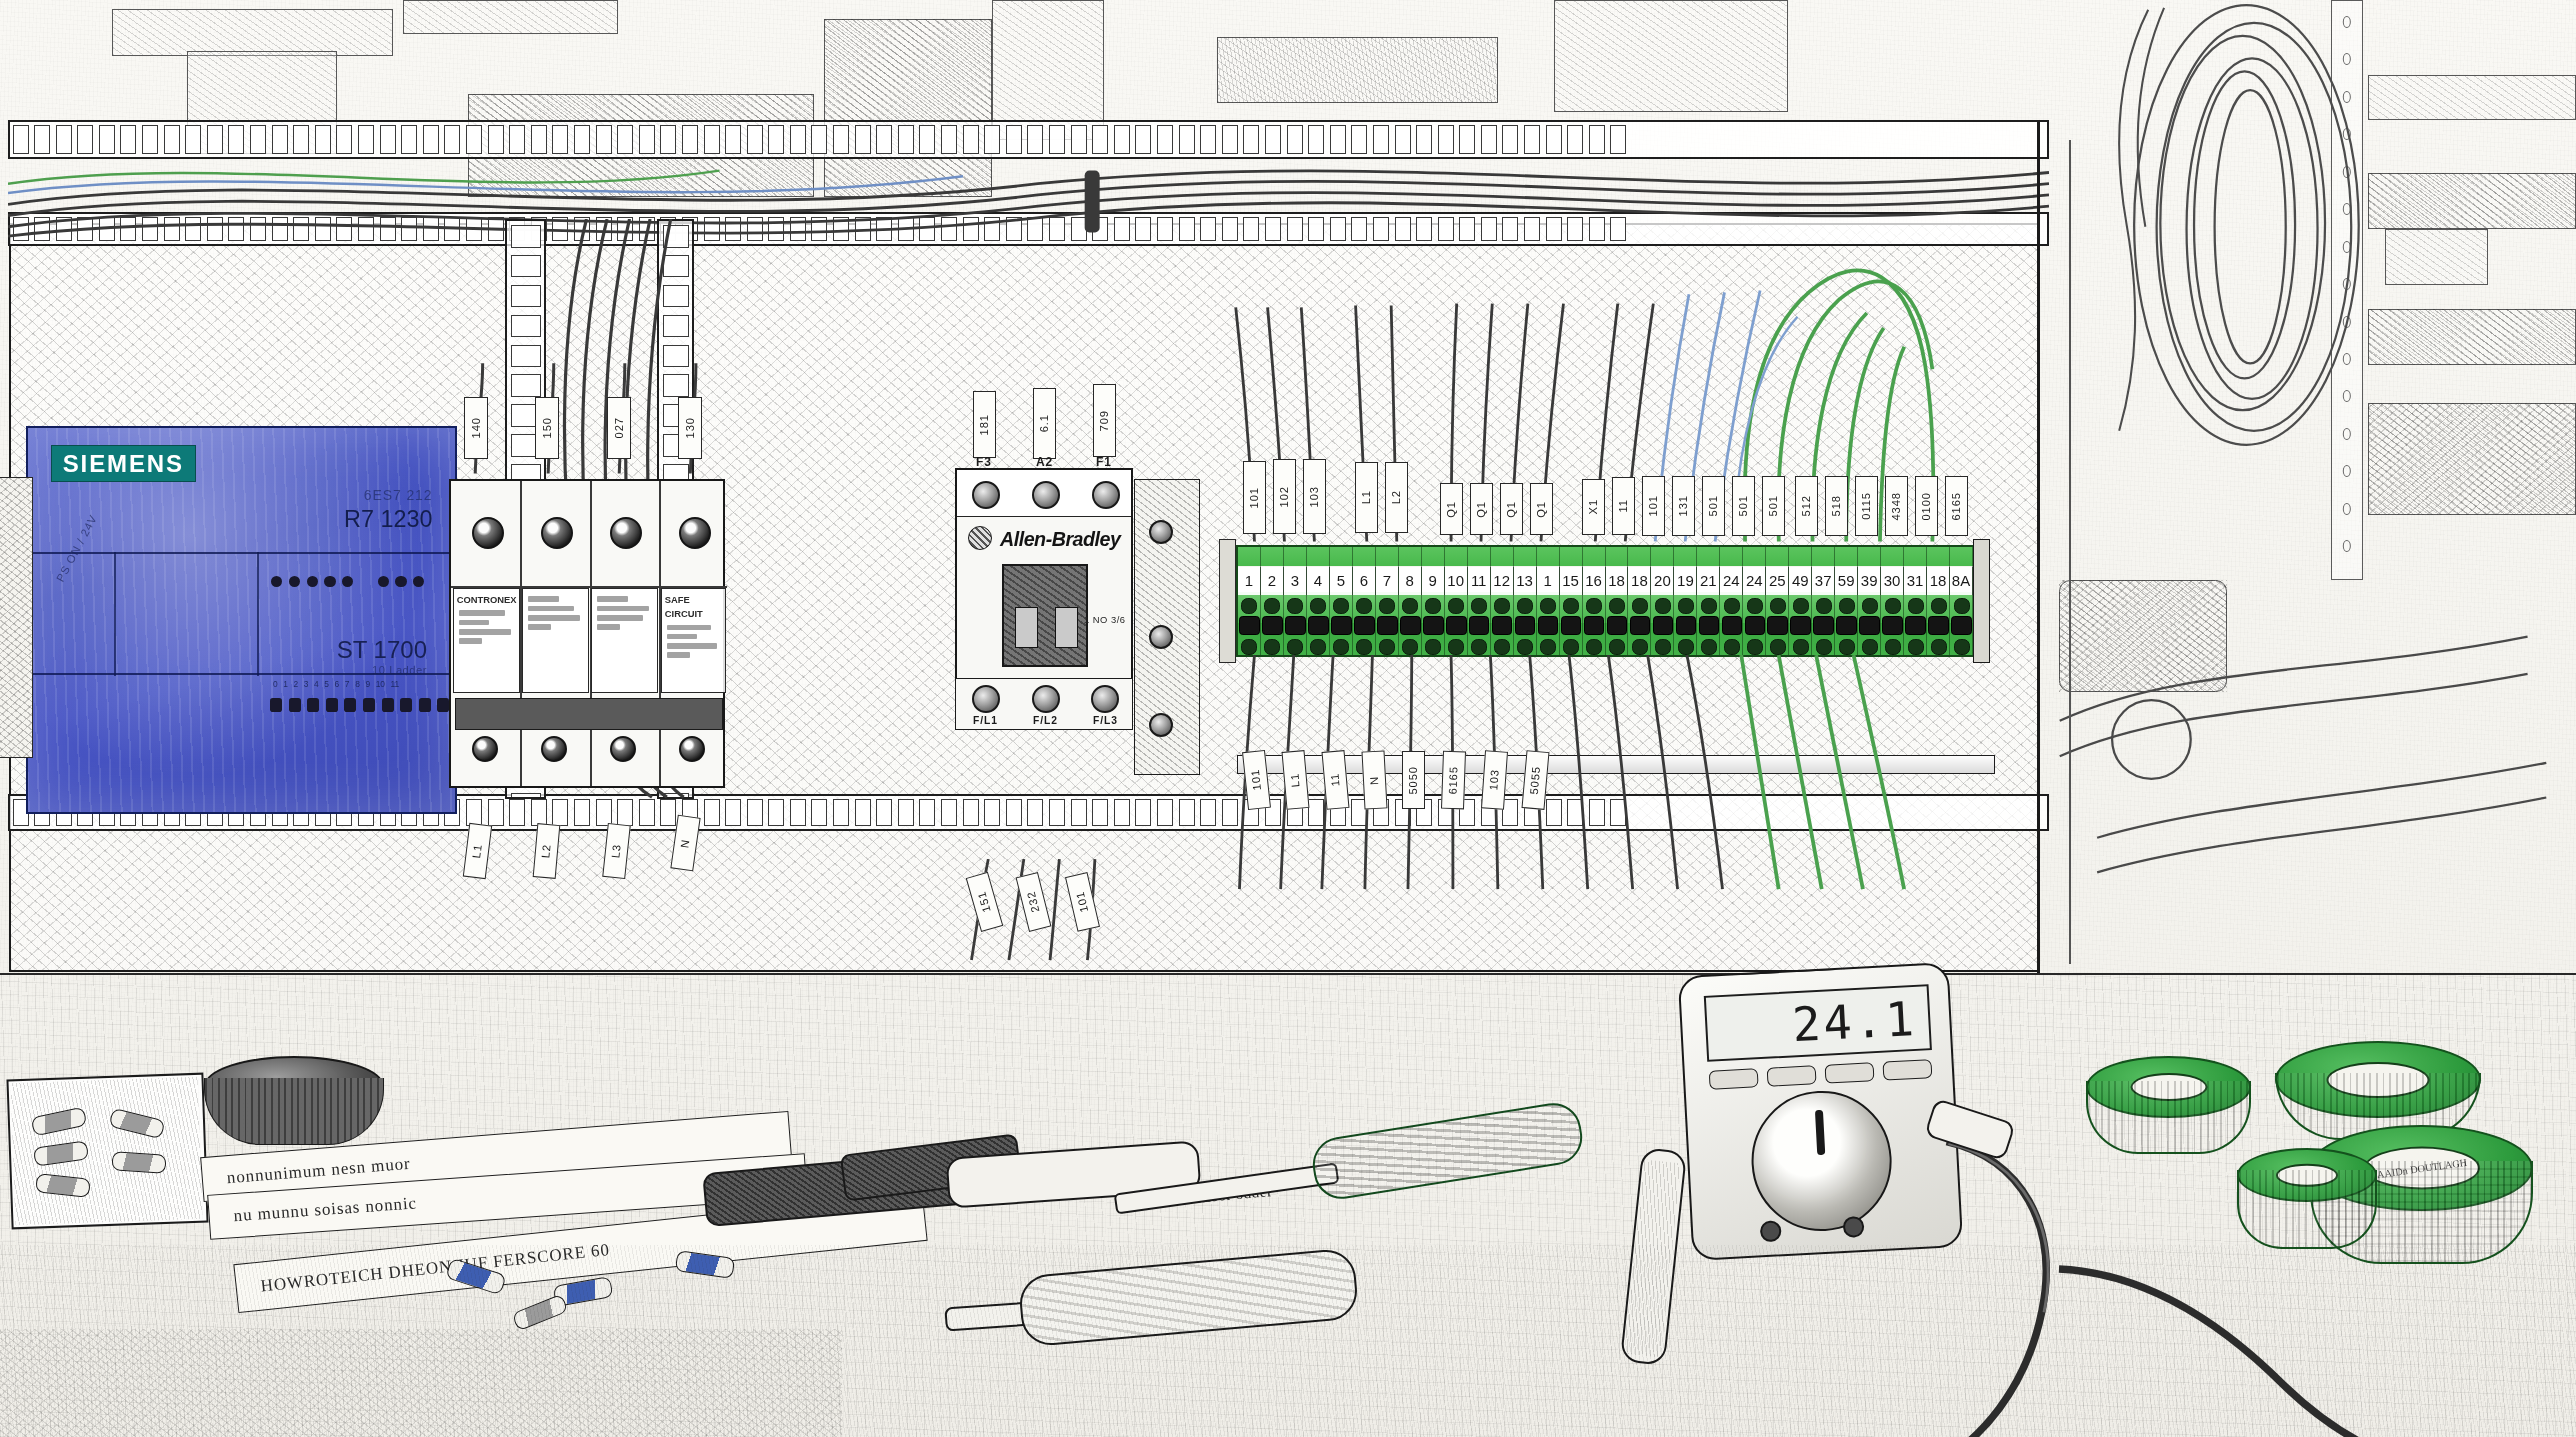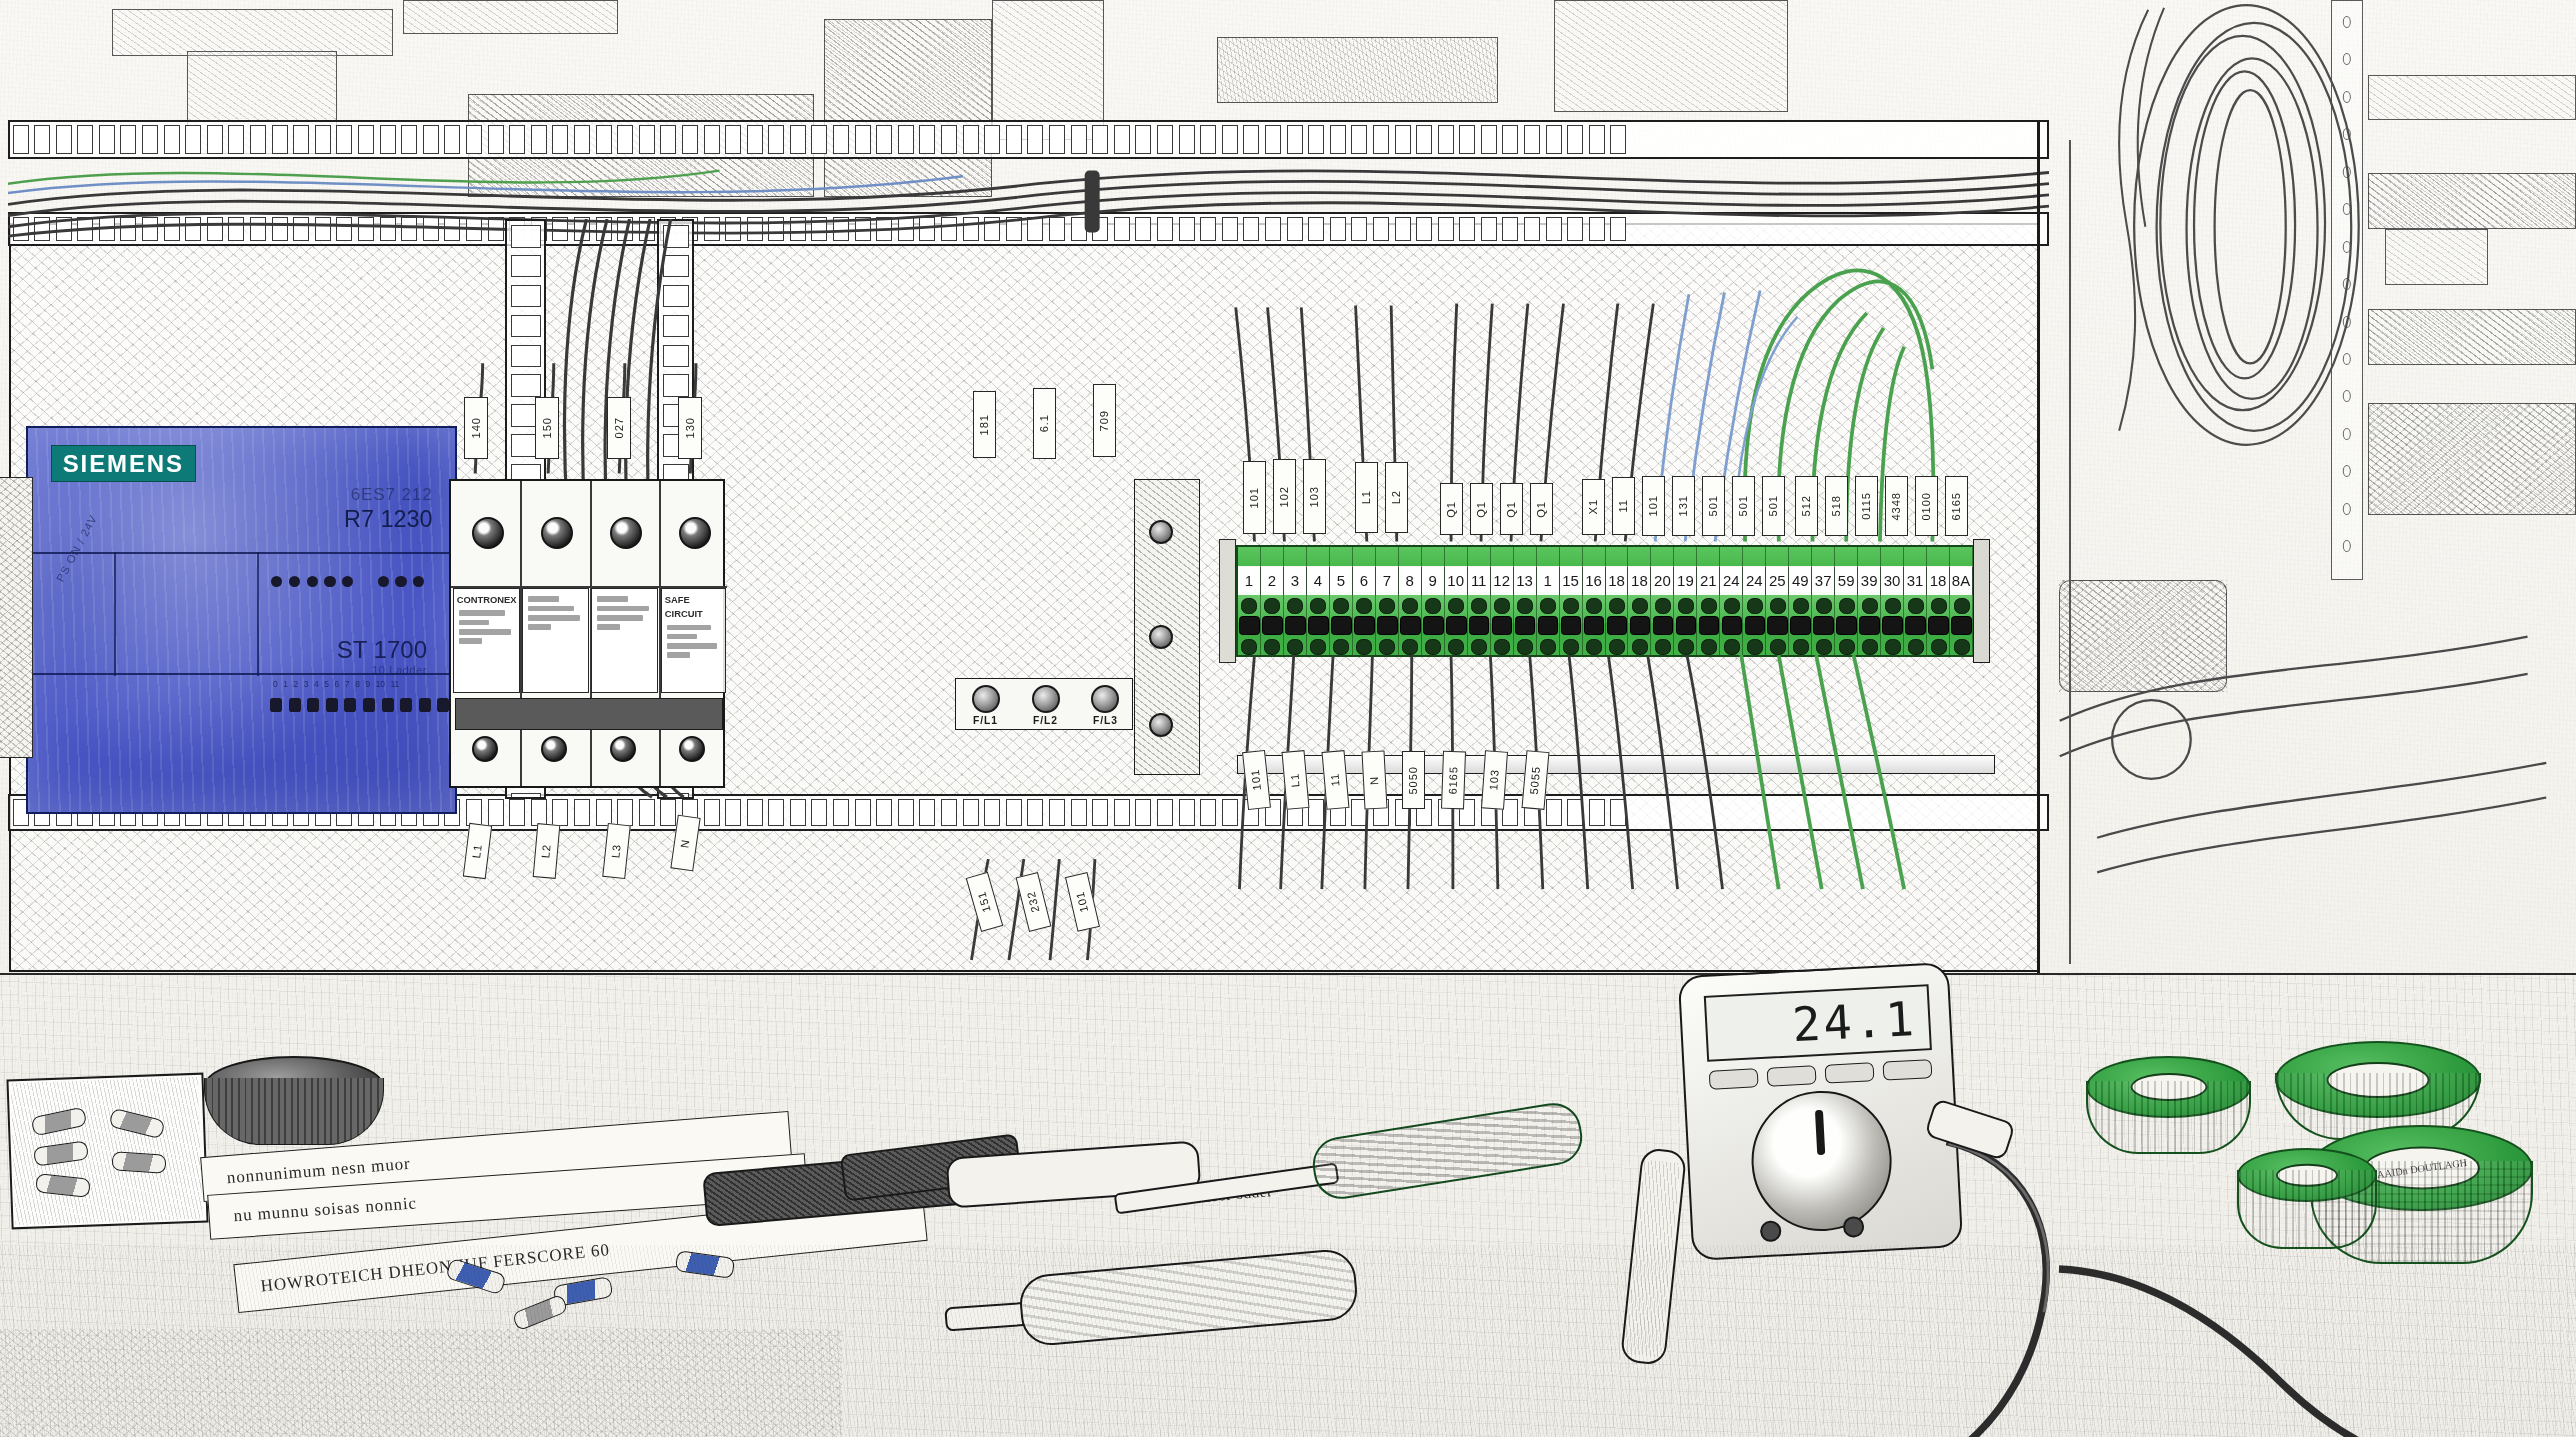--- a/index.html
+++ b/index.html
@@ -97,21 +97,21 @@
   }
   .siemens-badge {
     position:absolute; left:22.5px; top:17px; padding:3.7px 11.2px;
     background:#0f7a78; color:#ffffff; font-weight:bold; font-size:24px;
     letter-spacing:1.9px; border:1.9px solid #0a4f4e; font-family:"Liberation Sans", sans-serif;
   }
   .plc-model {
     position:absolute; right:22.5px; top:51px; color:#16204f; font-size:23.4px;
     font-family:"Liberation Sans", sans-serif; text-align:right; line-height:1.15;
   }
-  .plc-model .ghost { font-size:17px; opacity:0.55; letter-spacing:0.9px; }
+  .plc-model .ghost { font-size:14px; opacity:0.55; letter-spacing:0.9px; }
   .plc-st {
     position:absolute; right:28px; top:208px; color:#1a2356; font-size:24px; text-align:right;
   }
   .plc-st small { display:block; font-size:11.2px; opacity:0.6; letter-spacing:0.5px; }
   .plc-side {
     position:absolute; left:26px; top:150px; color:#1a2356; font-size:11.2px;
     transform:rotate(-62deg); transform-origin:left top; opacity:0.65; letter-spacing:0.9px;
   }
   .plc-seam { position:absolute; left:0; right:0; height:1.9px; background:rgba(15,25,80,0.8); }
   .plc-vseam { position:absolute; top:0; bottom:0; width:1.9px; background:rgba(15,25,80,0.7); }
@@ -839,20 +839,40 @@
   <div class="ferrule" style="left:973px; top:391px; width:22.5px; height:67px;">
     <span>181</span>
   </div>
   <div class="ferrule" style="left:1033px; top:388px; width:22.5px; height:71px;">
     <span>6.1</span>
   </div>
   <div class="ferrule" style="left:1093px; top:384px; width:22.5px; height:73px;">
     <span>709</span>
   </div>
 
+  <div id="contactor">
+    <div class="ctr-band" style="top:0;"></div>
+    <div class="ctr-screw" style="left:15px; top:11.2px;"></div>
+    <div class="ctr-screw" style="left:75px; top:11.2px;"></div>
+    <div class="ctr-screw" style="left:135px; top:11.2px;"></div>
+    <div class="ctr-lbl" style="left:19px; top:-15px;">F3</div>
+    <div class="ctr-lbl" style="left:79px; top:-15px;">A2</div>
+    <div class="ctr-lbl" style="left:139px; top:-15px;">F1</div>
+
+    <div class="ab-mark"></div>
+    <div class="ab-brand">Allen-Bradley</div>
+
+    <div class="ctr-body">
+      <div class="win" style="left:11.2px;"></div>
+      <div class="win" style="left:51px;"></div>
+    </div>
+    <div class="ctr-code" style="left:127px; top:144px;">1 NO  3/6</div>
+    <div class="ctr-code" style="left:11.2px; bottom:9.4px;">100-C09</div>
+    <div class="ctr-code" style="right:13px; bottom:9.4px;">CB1</div>
+  </div>
 
   <div class="ink" style="left:955px; top:678px; width:178px; height:52px; background:#f6f6f3;"></div>
   <div class="ctr-screw" style="left:972px; top:685px;"></div>
   <div class="ctr-screw" style="left:1032px; top:685px;"></div>
   <div class="ctr-screw" style="left:1091px; top:685px;"></div>
   <div class="ctr-lbl" style="left:973px; top:715px; font-size:10.3px;">F/L1</div>
   <div class="ctr-lbl" style="left:1033px; top:715px; font-size:10.3px;">F/L2</div>
   <div class="ctr-lbl" style="left:1093px; top:715px; font-size:10.3px;">F/L3</div>
 
   <div class="ink" style="left:1134px; top:479px; width:66px; height:296px; background:#f2f2ee;"></div>

